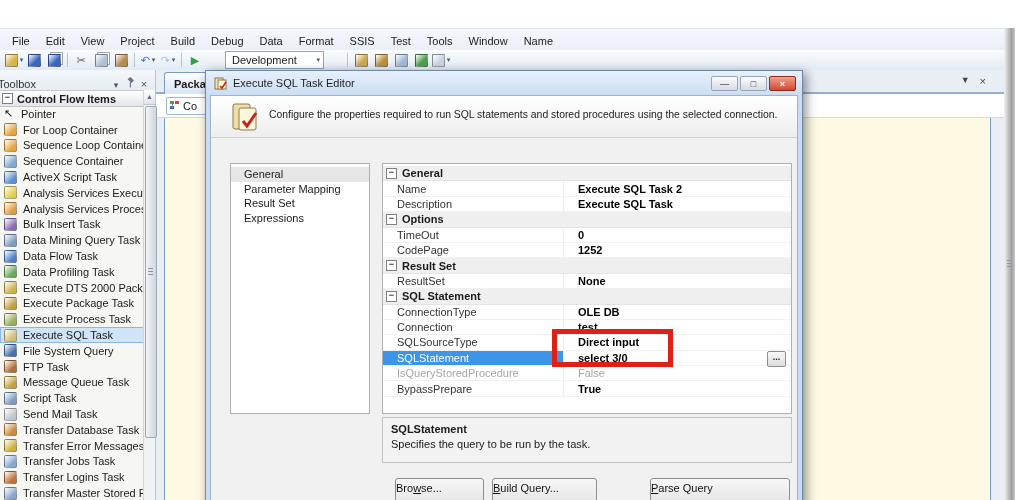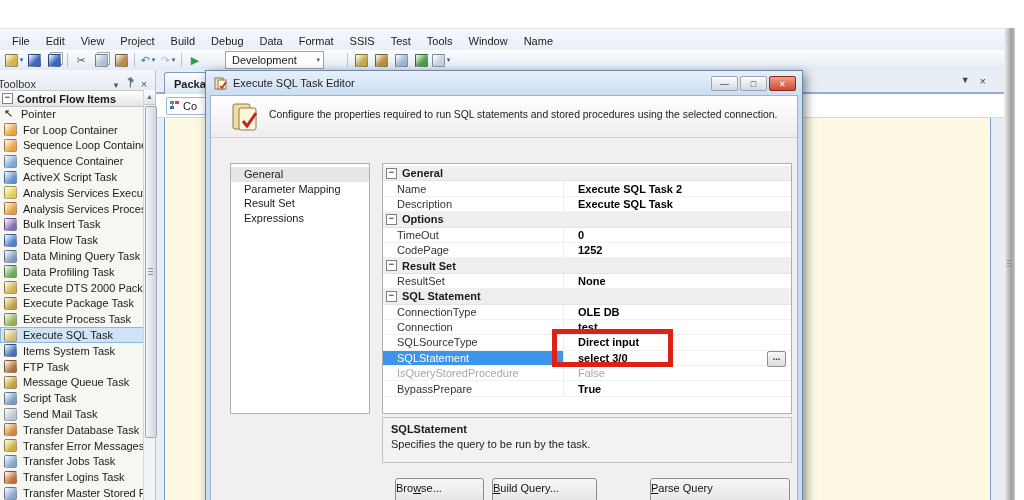--- a/index.html
+++ b/index.html
@@ -249,26 +249,26 @@
         </div>
         <div class="tbx-item">
           <span class="tbx-icon" style="background: linear-gradient(135deg, rgb(255, 255, 255) 0%, rgb(224, 158, 60) 70%);"></span>
           <span>Analysis Services Processin...</span>
         </div>
         <div class="tbx-item">
           <span class="tbx-icon" style="background: linear-gradient(135deg, rgb(255, 255, 255) 0%, rgb(138, 107, 181) 70%);"></span>
           <span>Bulk Insert Task</span>
         </div>
         <div class="tbx-item">
+          <span class="tbx-icon" style="background: linear-gradient(135deg, rgb(255, 255, 255) 0%, rgb(126, 156, 194) 70%);"></span>
+          <span>Data Mining Query Task</span>
+        </div>
+        <div class="tbx-item">
           <span class="tbx-icon" style="background: linear-gradient(135deg, rgb(255, 255, 255) 0%, rgb(79, 127, 208) 70%);"></span>
           <span>Data Flow Task</span>
-        </div>
-        <div class="tbx-item">
-          <span class="tbx-icon" style="background: linear-gradient(135deg, rgb(255, 255, 255) 0%, rgb(126, 156, 194) 70%);"></span>
-          <span>Data Mining Query Task</span>
         </div>
         <div class="tbx-item">
           <span class="tbx-icon" style="background: linear-gradient(135deg, rgb(255, 255, 255) 0%, rgb(104, 168, 90) 70%);"></span>
           <span>Data Profiling Task</span>
         </div>
         <div class="tbx-item">
           <span class="tbx-icon" style="background: linear-gradient(135deg, rgb(255, 255, 255) 0%, rgb(205, 180, 74) 70%);"></span>
           <span>Execute DTS 2000 Package ...</span>
         </div>
         <div class="tbx-item">
@@ -278,21 +278,21 @@
         <div class="tbx-item">
           <span class="tbx-icon" style="background: linear-gradient(135deg, rgb(255, 255, 255) 0%, rgb(152, 176, 90) 70%);"></span>
           <span>Execute Process Task</span>
         </div>
         <div class="tbx-item selected">
           <span class="tbx-icon" style="background: linear-gradient(135deg, rgb(255, 255, 255) 0%, rgb(211, 190, 117) 70%);"></span>
           <span>Execute SQL Task</span>
         </div>
         <div class="tbx-item">
           <span class="tbx-icon" style="background: linear-gradient(135deg, rgb(255, 255, 255) 0%, rgb(70, 111, 176) 70%);"></span>
-          <span>Items System Task</span>
+          <span>File System Query</span>
         </div>
         <div class="tbx-item">
           <span class="tbx-icon" style="background: linear-gradient(135deg, rgb(255, 255, 255) 0%, rgb(176, 112, 56) 70%);"></span>
           <span>FTP Task</span>
         </div>
         <div class="tbx-item">
           <span class="tbx-icon" style="background: linear-gradient(135deg, rgb(255, 255, 255) 0%, rgb(194, 162, 58) 70%);"></span>
           <span>Message Queue Task</span>
         </div>
         <div class="tbx-item">

